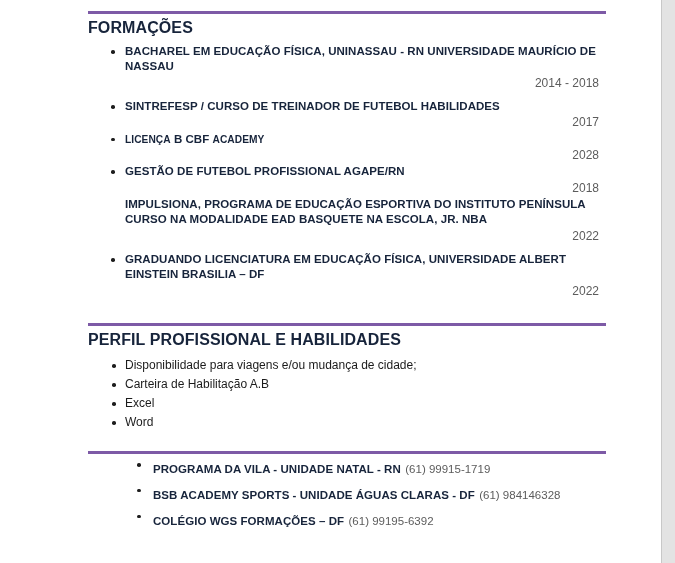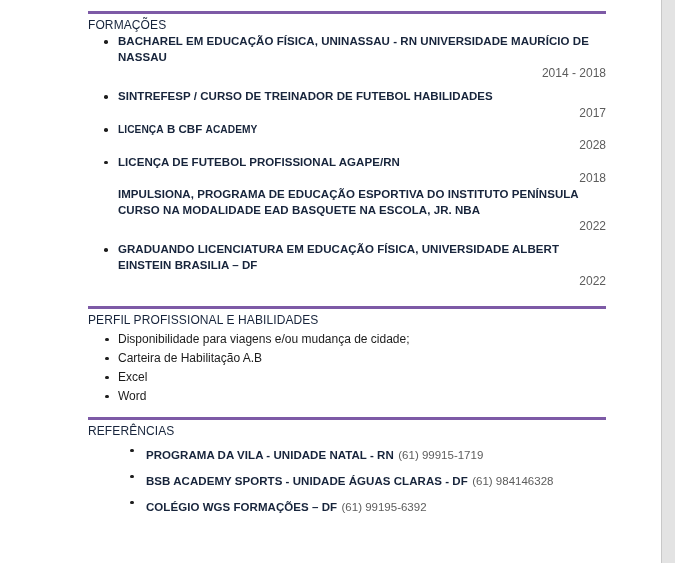--- a/index.html
+++ b/index.html
@@ -54,32 +54,32 @@
   .section { margin: 0; }
 
   .rule {
     height: 3px;
     background: #7d5aa6;
     width: 518px;
     margin: 0;
   }
 
   .sec-title {
-    font-size: 12px;
-    font-weight: normal;
+    font-size: 16px;
+    font-weight: bold;
     color: #17243b;
     letter-spacing: .1px;
     margin: 4px 0 2px 0;
     line-height: 1.2;
   }
 
   
   ul.items {
     list-style: none;
-    margin: 0;
+    margin: 7px;
     padding: 0;
   }
   ul.items > li {
     position: relative;
     padding-left: 30px;
     margin: 0 0 0 0;
   }
   ul.items > li.bulleted::before {
     content: "";
     position: absolute;
@@ -186,21 +186,21 @@
           <div class="entry-title">SINTREFESP / CURSO DE TREINADOR DE FUTEBOL HABILIDADES</div>
           <div class="entry-year">2017</div>
         </li>
 
         <li class="bulleted">
           <div class="entry-title"><span class="smallcaps">LICENÇA</span> <span>B CBF</span> <span class="smallcaps">ACADEMY</span></div>
           <div class="entry-year">2028</div>
         </li>
 
         <li class="bulleted">
-          <div class="entry-title">LICENÇA DE FUTEBOL PROFISSIONAL AGAPE/RN</div>
+          <div class="entry-title">GESTÃO DE FUTEBOL PROFISSIONAL AGAPE/RN</div>
           <div class="entry-year">2018</div>
         </li>
 
         <li class="no-bullet">
           <div class="entry-title">IMPULSIONA, PROGRAMA DE EDUCAÇÃO ESPORTIVA DO INSTITUTO PENÍNSULA CURSO NA MODALIDADE EAD BASQUETE NA ESCOLA, JR. NBA</div>
           <div class="entry-year">2022</div>
         </li>
 
         <div class="gap-sm"></div>
 
@@ -231,21 +231,20 @@
         <li>
           <div class="skill-line">Word</div>
         </li>
       </ul>
     </div>
 
     <div class="gap-md"></div>
 
     <div class="section">
       <div class="rule"></div>
-      <div class="sec-title">REFERÊNCIAS</div>
 
       <ul class="items refs">
         <li>
           <span class="ref-name">PROGRAMA DA VILA - UNIDADE NATAL - RN</span>
           <span class="ref-phone">(61) 99915-1719</span>
         </li>
         <li>
           <span class="ref-name">BSB ACADEMY SPORTS - UNIDADE ÁGUAS CLARAS - DF</span>
           <span class="ref-phone">(61) 984146328</span>
         </li>

